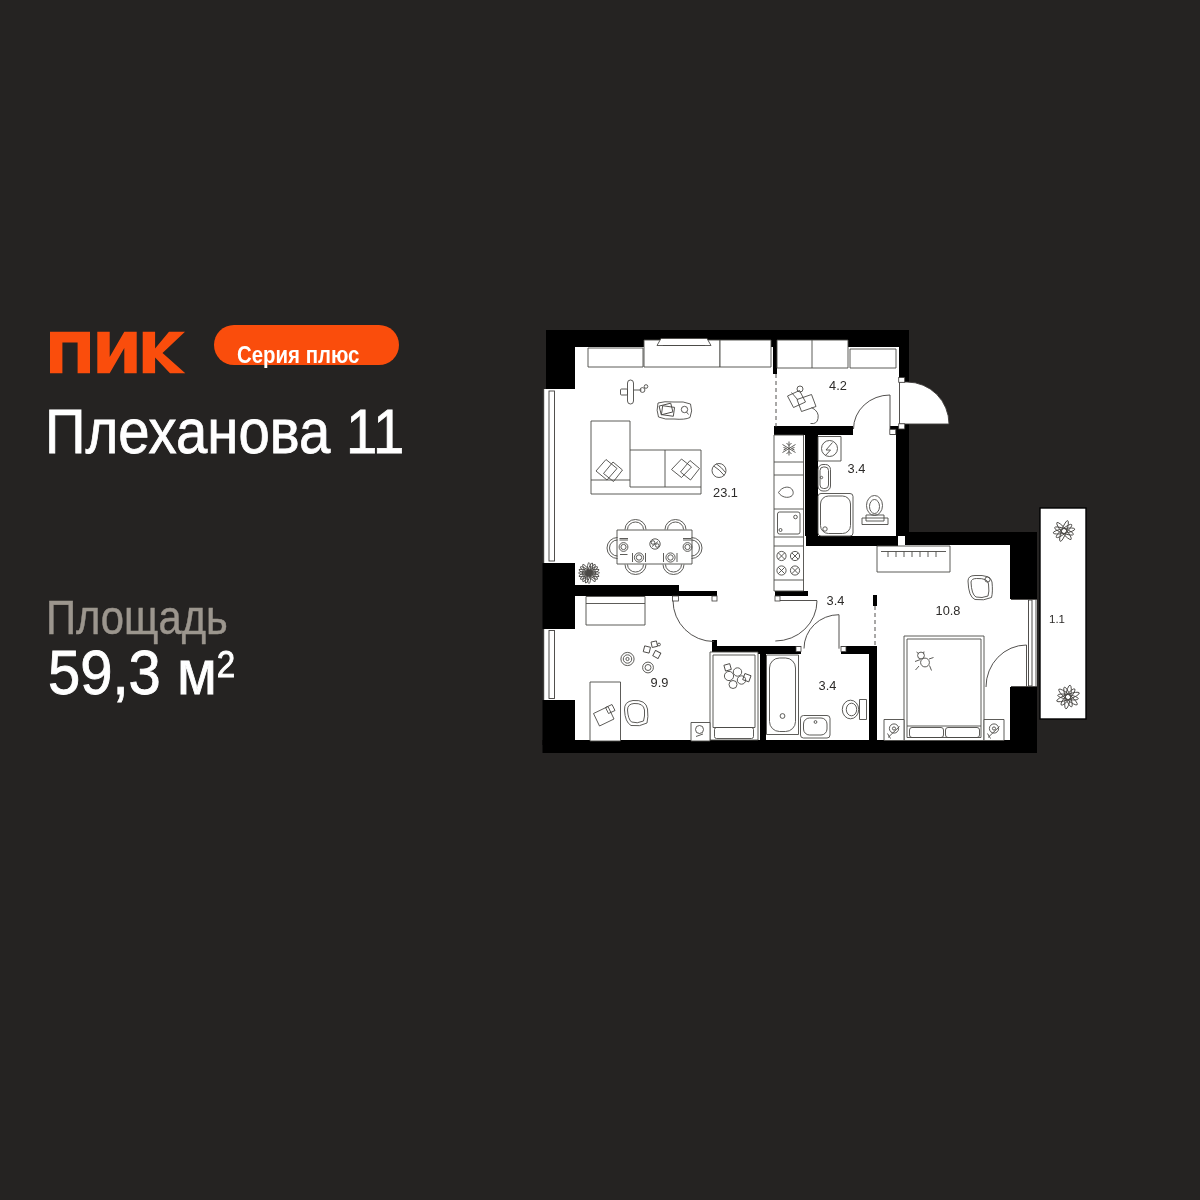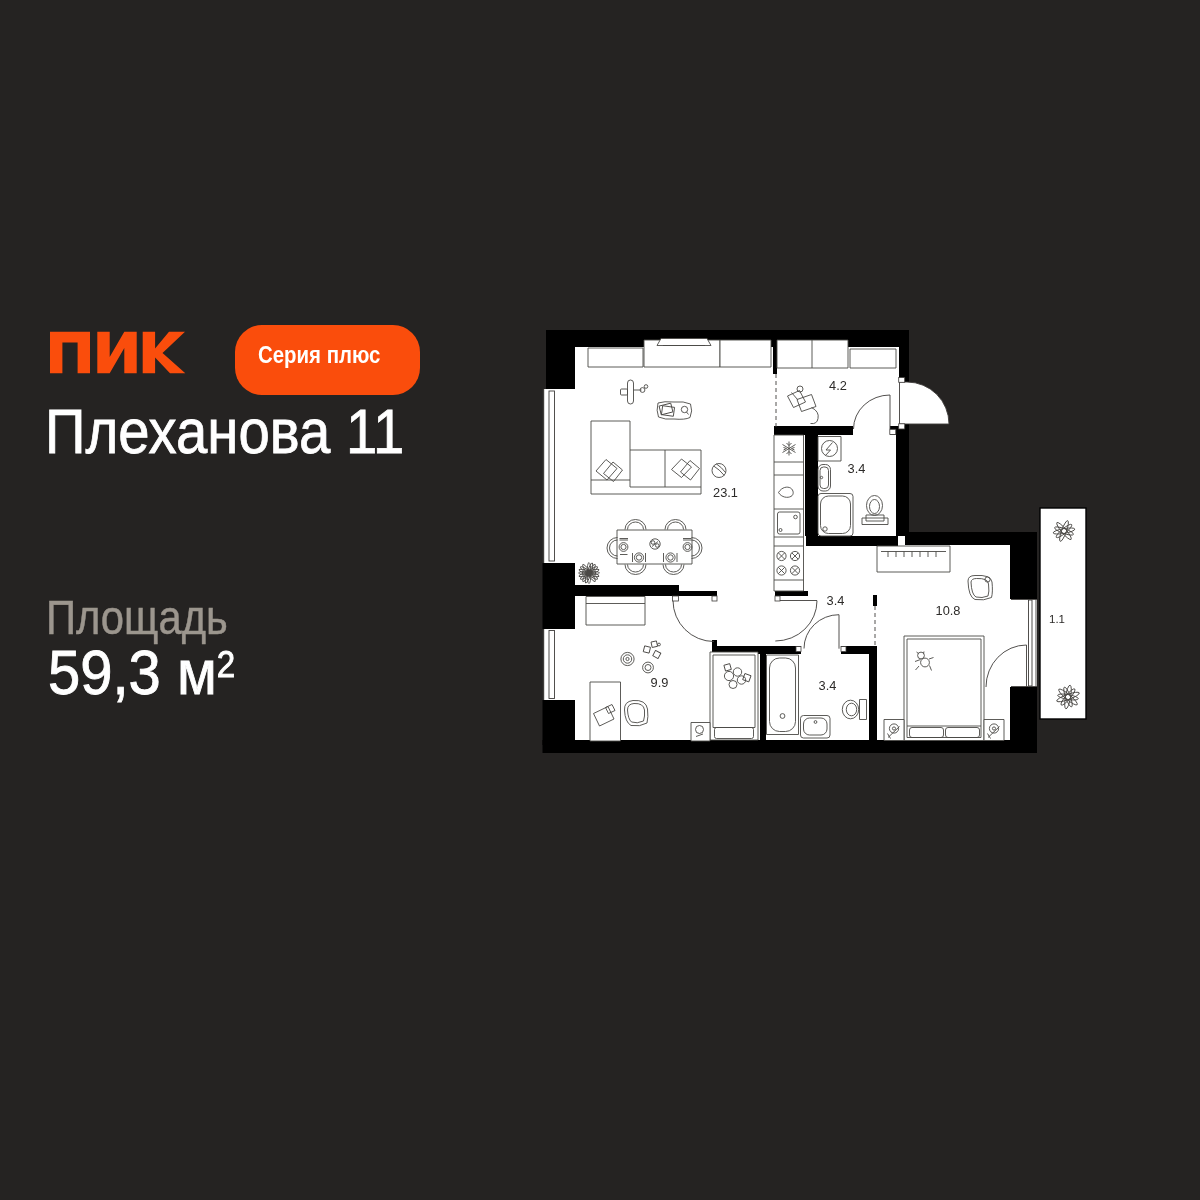--- a/index.html
+++ b/index.html
@@ -11,21 +11,21 @@
 <body>
 
 <svg class="abs" style="left:0;top:0" width="1200" height="1200" viewBox="0 0 1200 1200">
   <g fill="#FA4D0C">
     <path d="M50,331.7 H90 V373.3 H77.6 V342.4 H62.4 V373.3 H50 Z"></path>
     <path d="M97.3,331.7 H109.7 V357 L124.3,331.7 H136.7 V373.3 H124.3 V348 L109.7,373.3 H97.3 Z"></path>
     <path d="M142.7,331.7 H155.1 V348.5 L169,331.7 H185 L162.5,353 L185.3,373.3 H170 L155.1,357.5 V373.3 H142.7 Z"></path>
   </g>
 </svg>
 
-<div class="abs" style="left:235px;top:325px;width:185px;height:70px;background:#FA4D0C;border-radius:27px;">
+<div class="abs" style="left:214px;top:325px;width:185px;height:40px;background:#FA4D0C;border-radius:27px;">
   <span class="abs" style="left:23px;top:16px;color:#fff;font-size:24px;font-weight:700;transform:scaleX(0.85);transform-origin:left top;white-space:nowrap;">Серия плюс</span>
 </div>
 
 <div class="abs" style="left:45px;top:395px;font-size:63px;font-weight:400;-webkit-text-stroke:0.8px #fff;color:#fff;transform:scaleX(0.894);transform-origin:left top;white-space:nowrap;">Плеханова 11</div>
 
 <div class="abs" style="left:46px;top:590px;font-size:48px;font-weight:400;-webkit-text-stroke:0.5px #9C968E;color:#9C968E;transform:scaleX(0.87);transform-origin:left top;white-space:nowrap;">Площадь</div>
 
 <div class="abs" style="left:48px;top:636px;font-size:63px;font-weight:400;-webkit-text-stroke:0.9px #fff;color:#fff;transform:scaleX(0.92);transform-origin:left top;white-space:nowrap;">59,3 м<span style="font-size:36px;position:relative;top:-17px;">2</span></div>
 
 <svg class="abs" style="left:540px;top:320px" width="560" height="440" viewBox="540 320 560 440">

